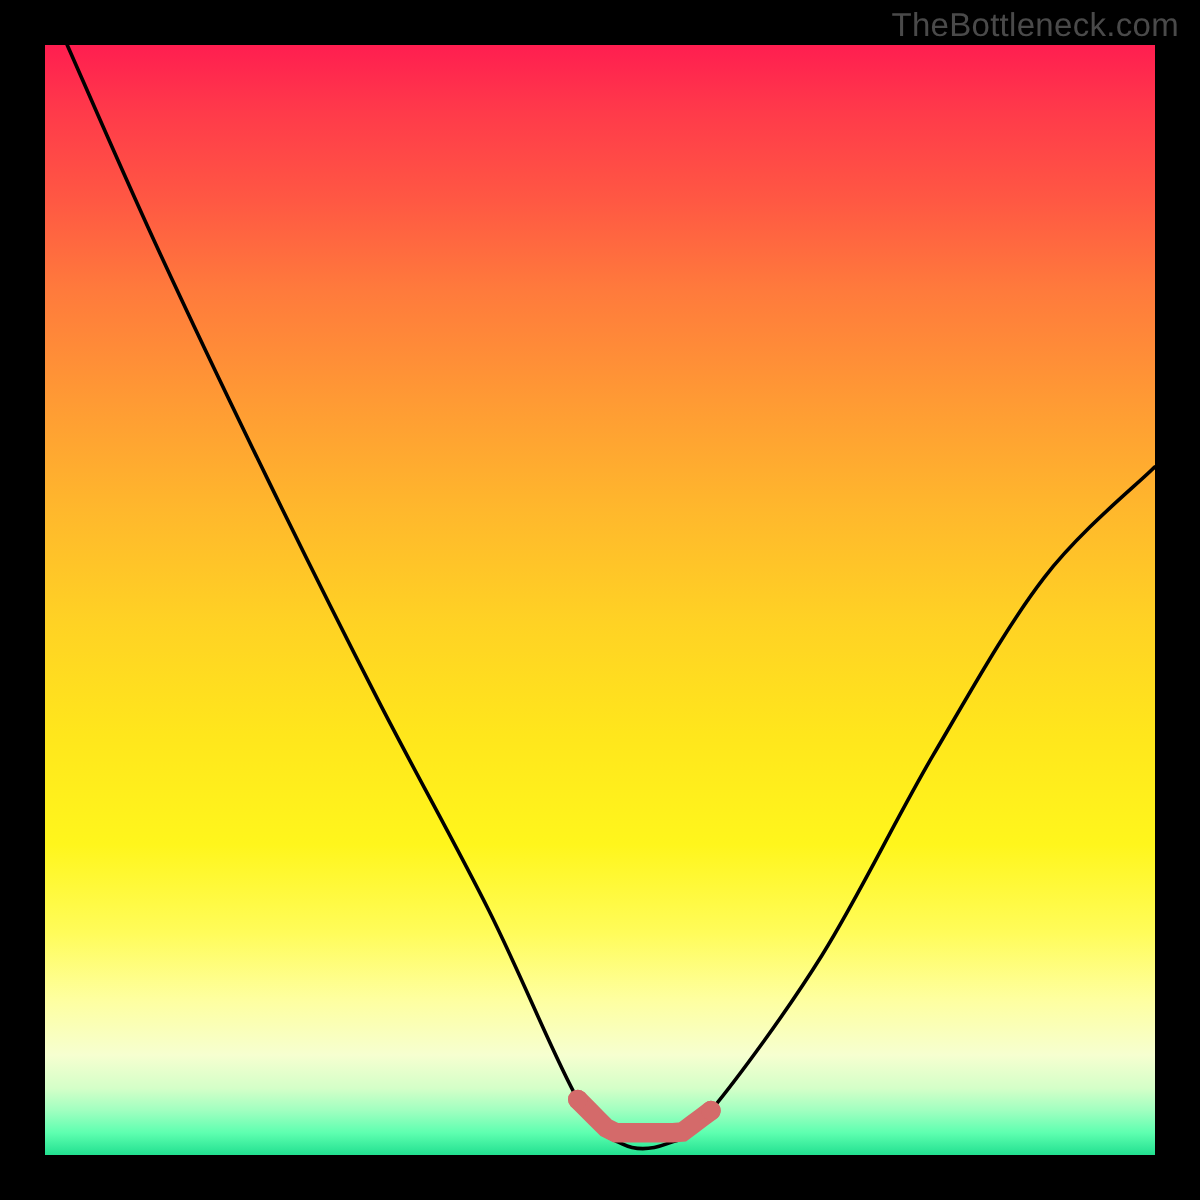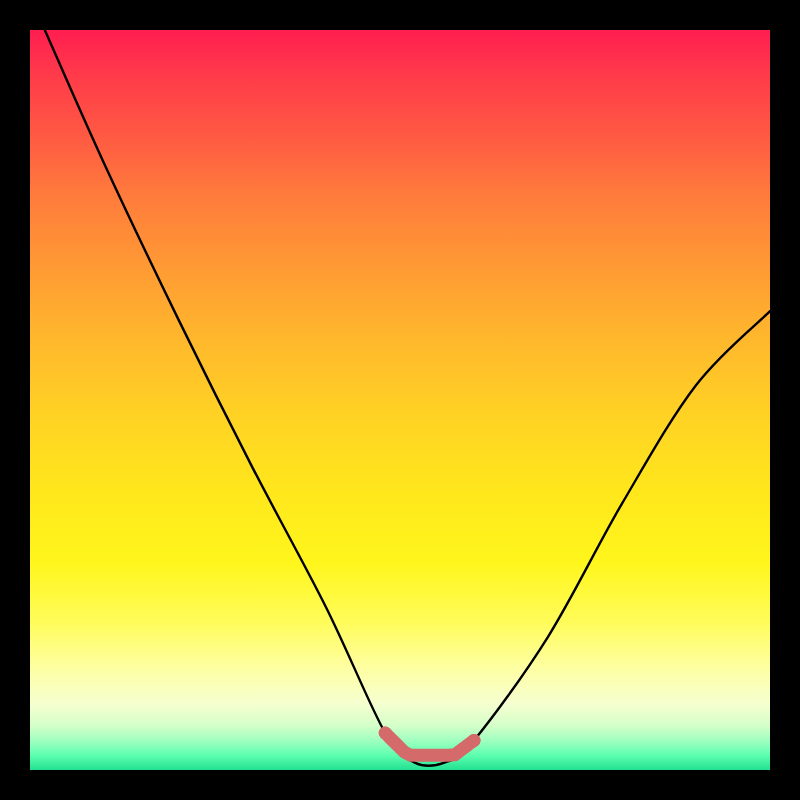--- a/index.html
+++ b/index.html
@@ -58,20 +58,21 @@
     top: 0;
     width: 740px;
     height: 740px;
     overflow: visible;
   }
 </style>
 </head>
 <body>
 
 <div class="frame">
+  <div class="watermark">TheBottleneck.com</div>
 
   <div class="plot-wrap">
     <svg class="curves" viewBox="0 0 740 740" preserveAspectRatio="none">
       <path fill="none" stroke="#000" stroke-width="2.4" stroke-linecap="round" d="M 14.8 0 C 24.666666666666668 22.200000000000006 51.8 85.10000000000005 74 133.20000000000005 C 96.2 181.30000000000004 123.33333333333333 238.03333333333336 148 288.6 C 172.66666666666666 339.1666666666667 197.33333333333334 388.5 222 436.6 C 246.66666666666666 484.70000000000005 273.8 532.8000000000001 296 577.2 C 318.2 621.6 340.4 677.1 355.2 703 C 370 728.9 374.93333333333334 727.6666666666667 384.8 732.6 C 394.6666666666667 737.5333333333333 404.53333333333336 736.3000000000001 414.40000000000003 732.6 C 424.2666666666667 728.9 426.73333333333335 731.3666666666667 444 710.4 C 461.26666666666665 689.4333333333333 493.3333333333333 646.2666666666667 518 606.8 C 542.6666666666666 567.3333333333333 567.3333333333334 515.5333333333333 592 473.6 C 616.6666666666666 431.6666666666667 641.3333333333334 387.26666666666665 666 355.2 C 690.6666666666666 323.1333333333333 727.6666666666666 293.5333333333333 740 281.2" id="curve-path"></path>
       <path fill="none" stroke="#d46a6a" stroke-width="13" stroke-linecap="round" d="M 355.2 703 L 361.54285714285714 709.3428571428572 L 367.8857142857143 715.6857142857143 L 374.2285714285714 722.0285714285715 L 380.5714285714286 725.2 L 386.91428571428565 725.2 L 393.25714285714287 725.2 L 399.6 725.2 L 405.94285714285706 725.2 L 412.2857142857143 725.2 L 418.62857142857143 725.2 L 424.9714285714286 724.6714285714286 L 431.3142857142857 719.9142857142857 L 437.65714285714284 715.1571428571428 L 444 710.4" id="band-path"></path>
       <circle r="6.5" fill="#d46a6a" id="band-dot-a" cx="355.2" cy="703"></circle>
       <circle r="6.5" fill="#d46a6a" id="band-dot-b" cx="444" cy="710.4"></circle>
     </svg>
   </div>
 </div>

